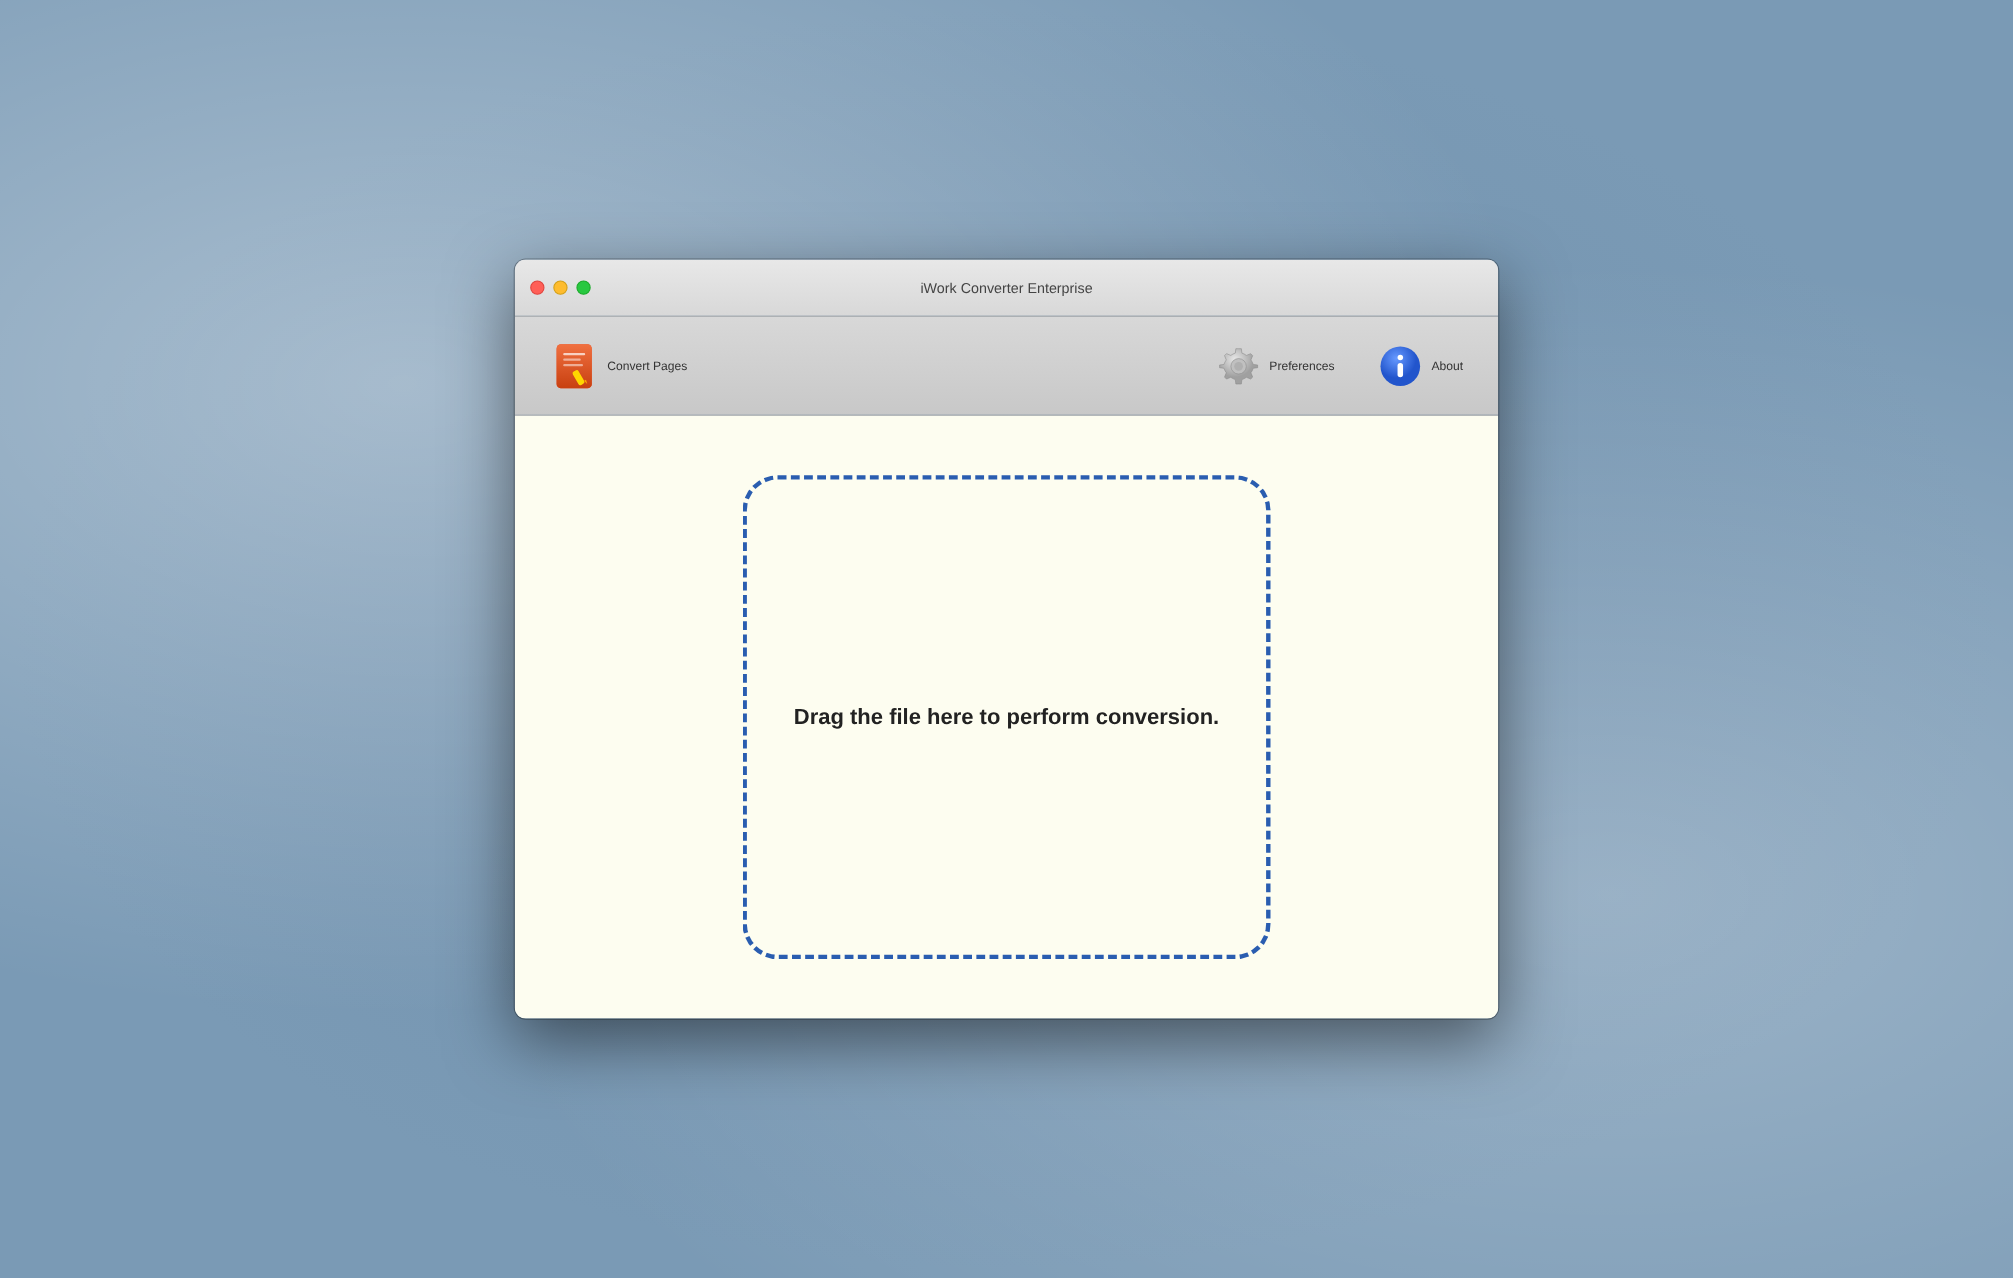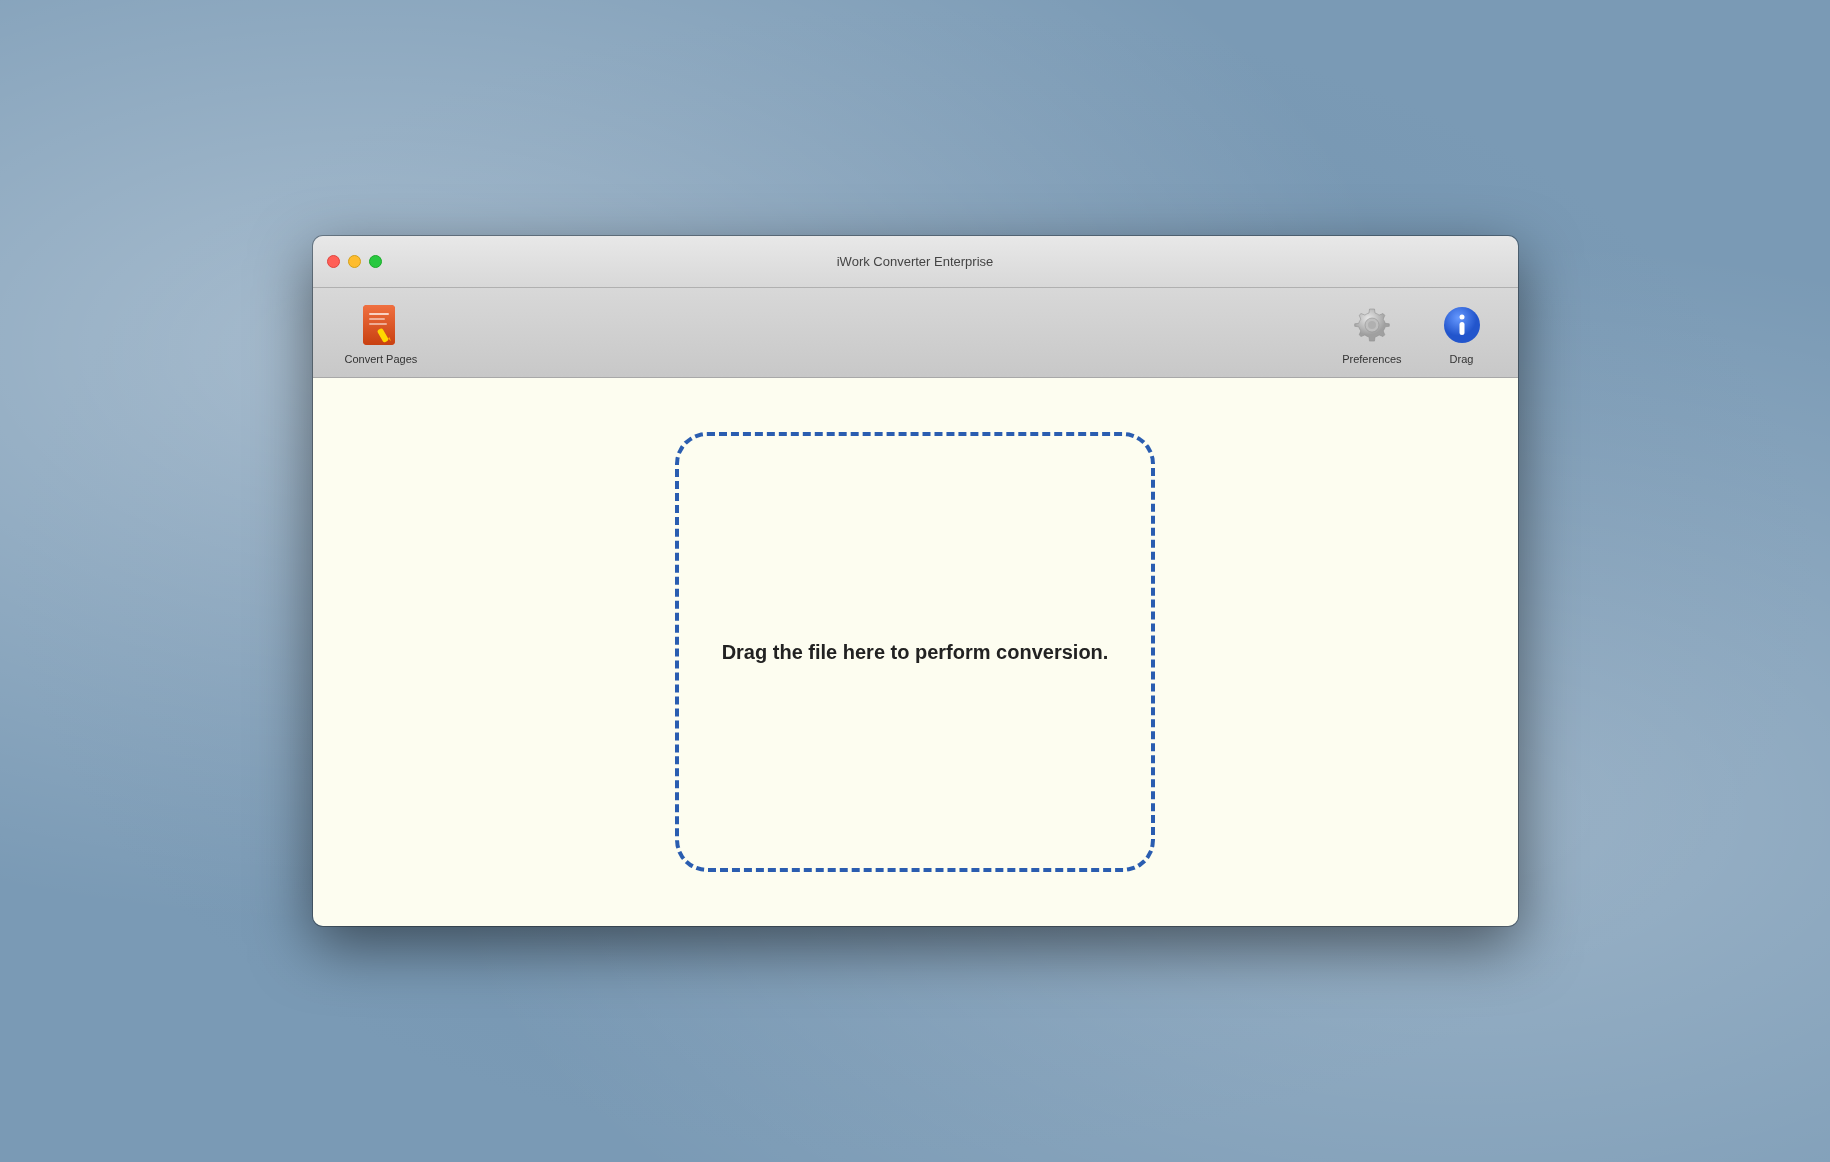--- a/index.html
+++ b/index.html
@@ -12,21 +12,21 @@
         radial-gradient(ellipse at 20% 30%, rgba(255,255,255,0.35) 0%, transparent 50%),
         radial-gradient(ellipse at 80% 70%, rgba(255,255,255,0.25) 0%, transparent 50%),
         radial-gradient(ellipse at 50% 50%, rgba(100,130,160,0.4) 0%, transparent 70%);
       display: flex;
       align-items: center;
       justify-content: center;
       font-family: -apple-system, BlinkMacSystemFont, "Helvetica Neue", sans-serif;
     }
 
     .window {
-      width: 1205px;
+      width: 894px;
       height: 690px;
       border-radius: 10px;
       box-shadow: 0 20px 60px rgba(0,0,0,0.5), 0 0 0 1px rgba(0,0,0,0.3);
       overflow: hidden;
       display: flex;
       flex-direction: column;
     }
 
     .titlebar {
       height: 52px;
@@ -72,21 +72,21 @@
       border-bottom: 1px solid #a8a8a8;
       display: flex;
       align-items: center;
       padding: 0 16px;
       gap: 4px;
       flex-shrink: 0;
     }
 
     .toolbar-item {
       display: flex;
-      flex-direction: column;
+      flex-direction: row;
       align-items: center;
       justify-content: center;
       padding: 6px 16px;
       border-radius: 6px;
       cursor: pointer;
       min-width: 80px;
       gap: 4px;
     }
 
     .toolbar-icon {
@@ -215,21 +215,21 @@
             <radialGradient id="infoGrad" cx="40%" cy="30%">
               <stop offset="0%" stop-color="#6699ff"></stop>
               <stop offset="100%" stop-color="#2255cc"></stop>
             </radialGradient>
           </defs>
           <circle cx="20" cy="20" r="18" fill="url(#infoGrad)"></circle>
           <circle cx="20" cy="12" r="2.5" fill="white"></circle>
           <rect x="17.5" y="17" width="5" height="13" rx="2.5" fill="white"></rect>
         </svg>
       </div>
-      <span class="toolbar-label">Drag</span>
+      <span class="toolbar-label">About</span>
     </div>
 
   </div>
 
   <div class="content-area">
     <div class="drop-zone">
       <span class="drop-zone-text">Drag the file here to perform conversion.</span>
     </div>
   </div>
 </div>

